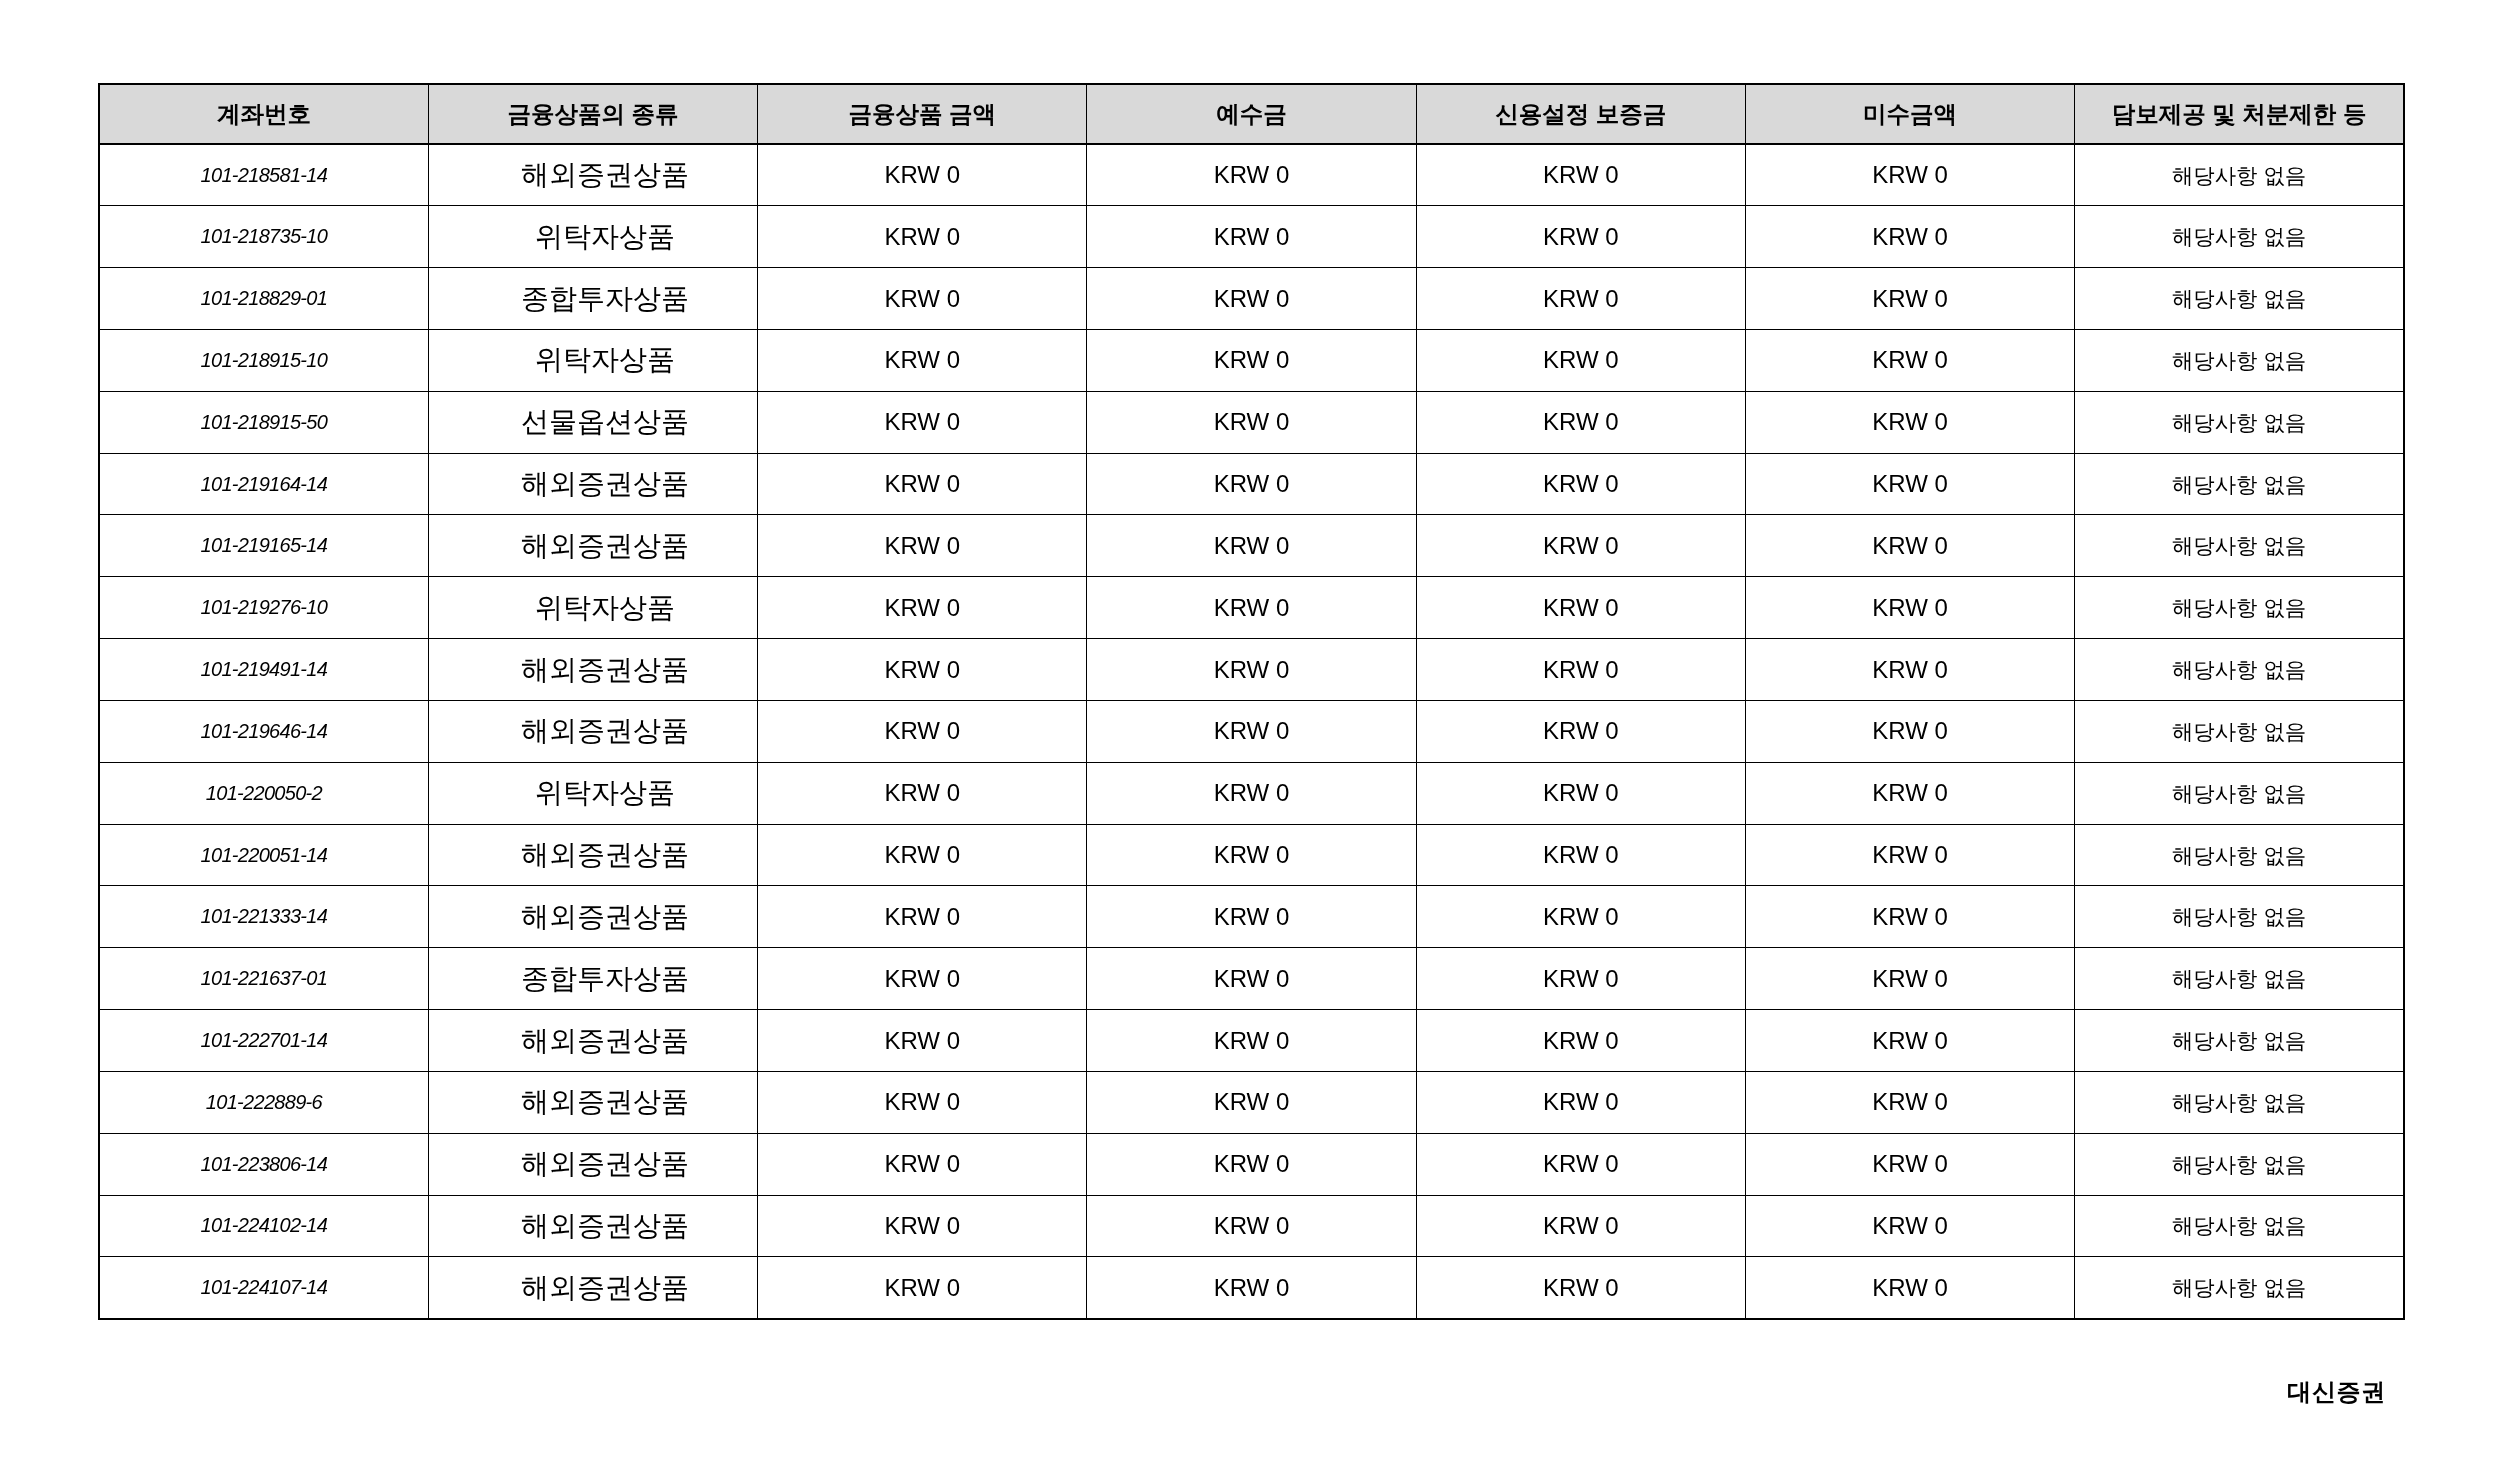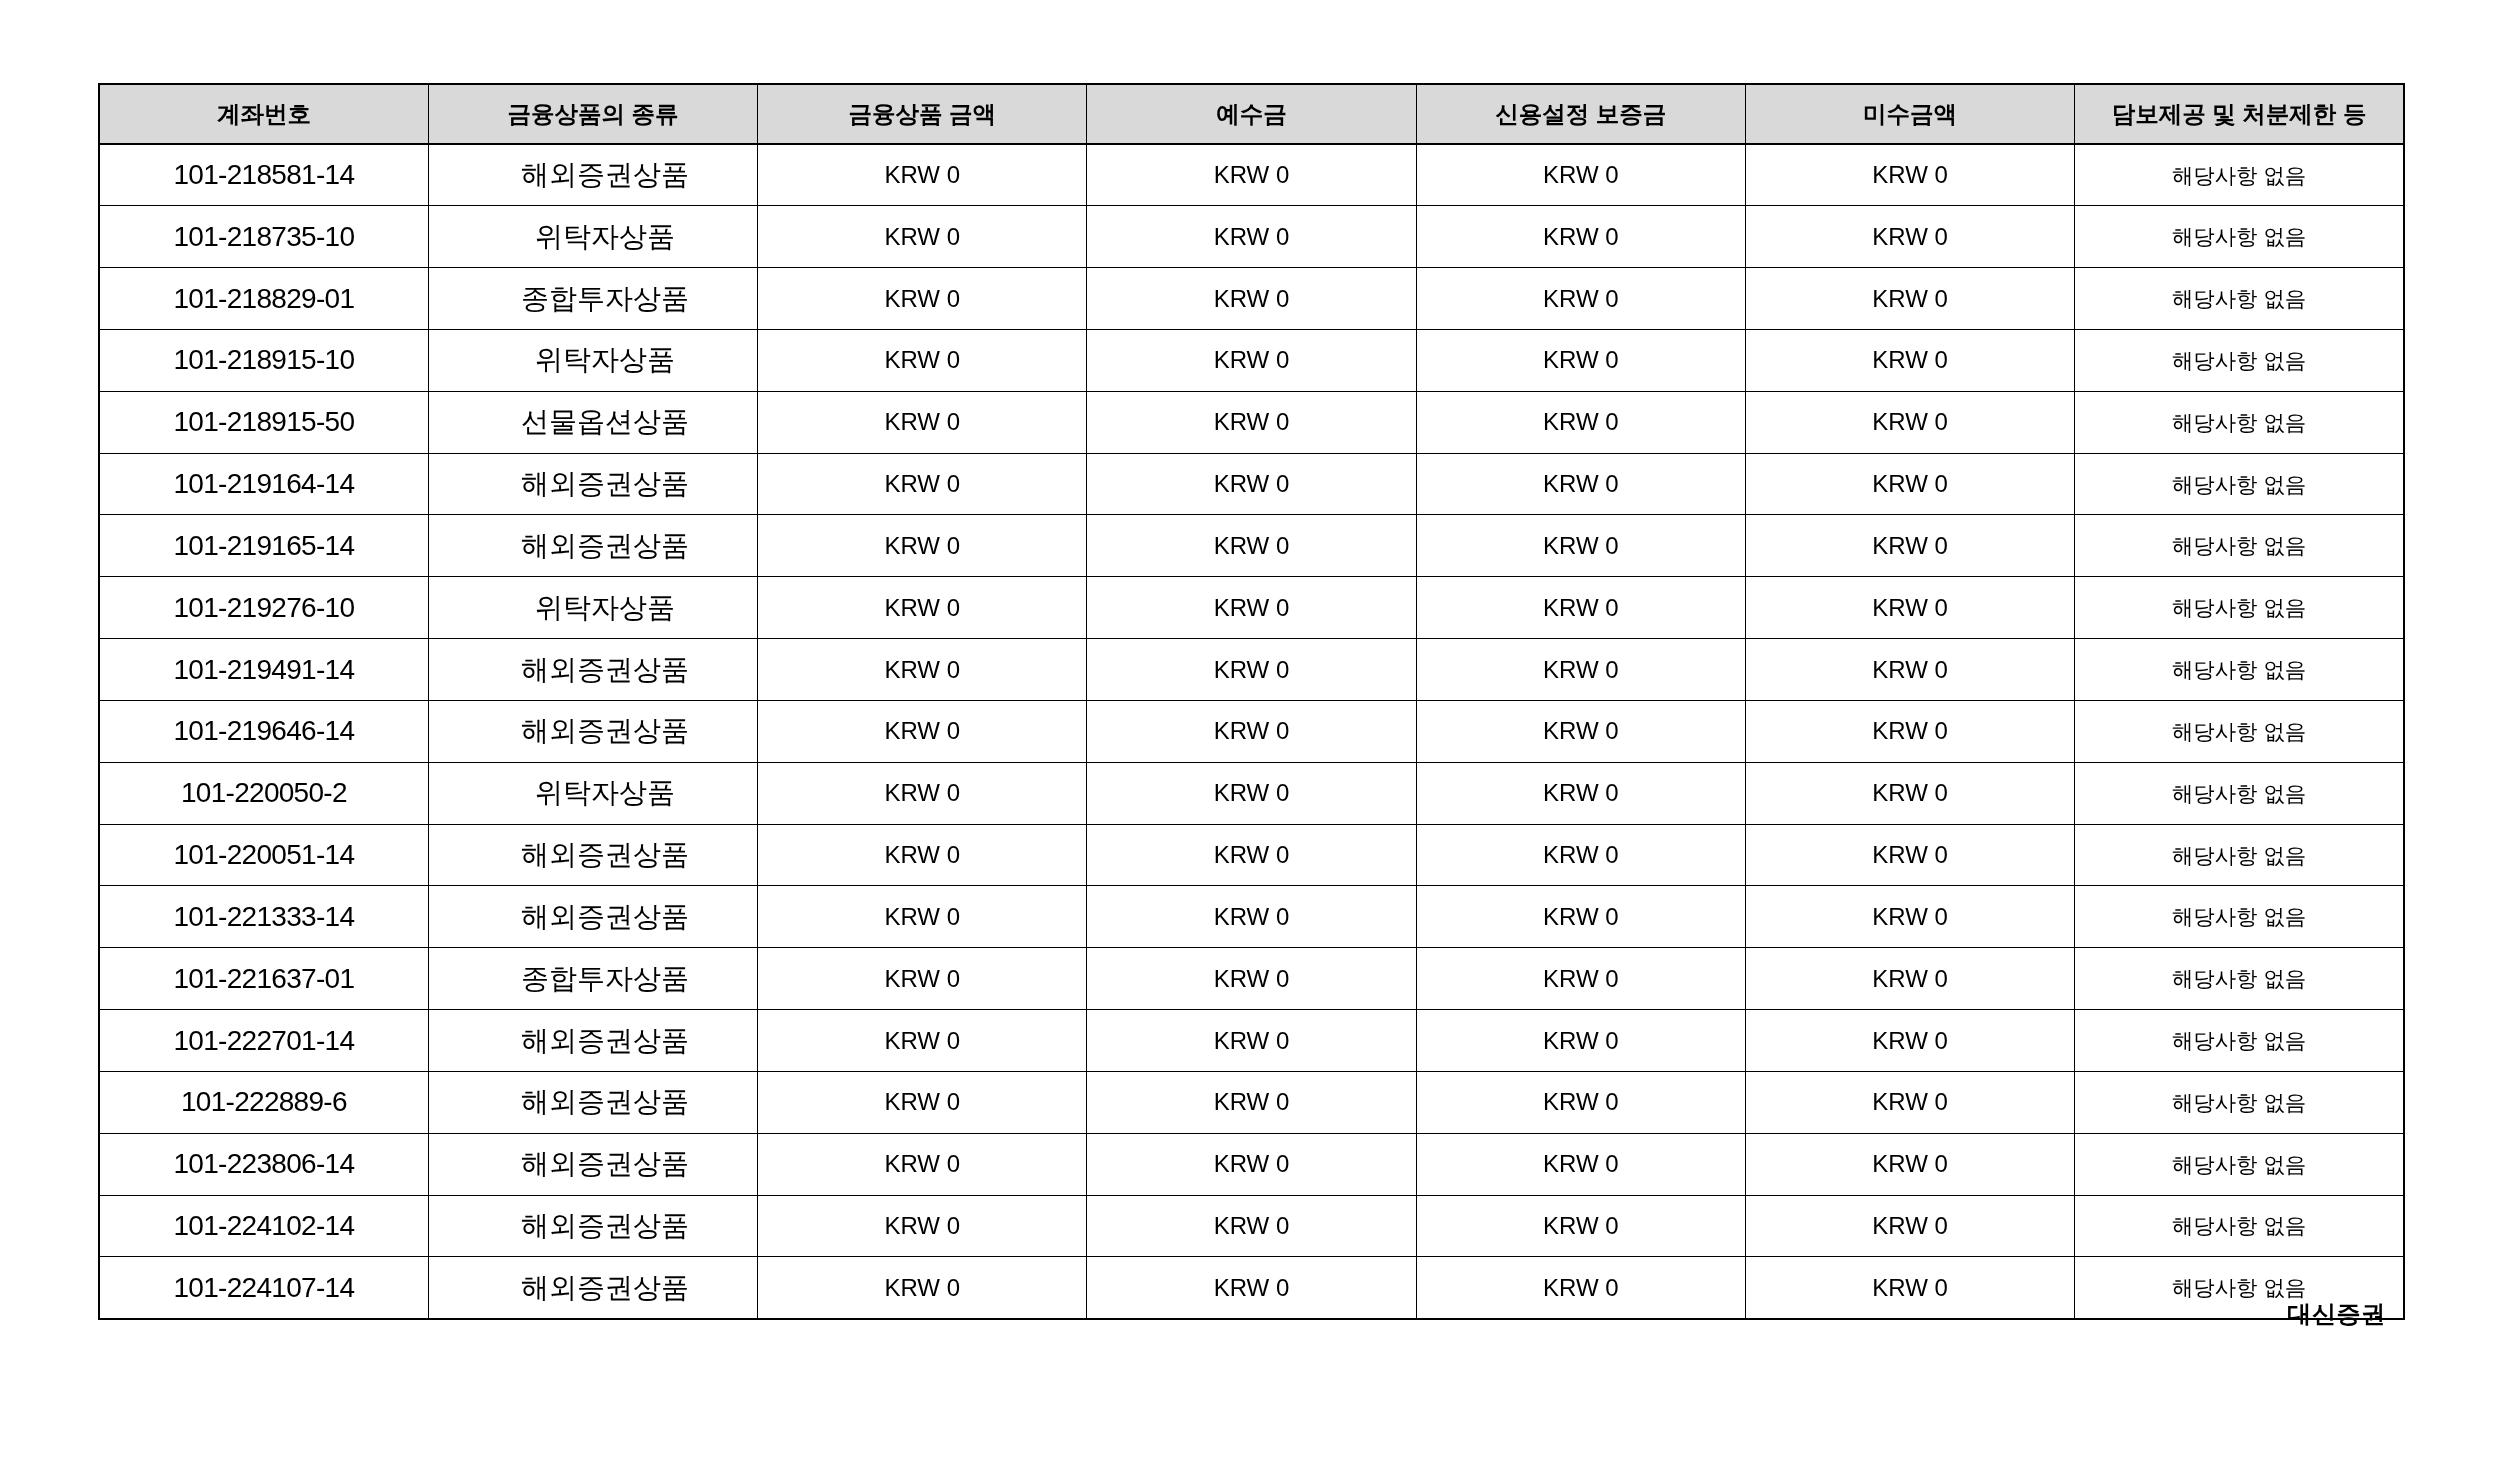--- a/index.html
+++ b/index.html
@@ -31,27 +31,27 @@
     white-space: nowrap;
   }
   table.accounts thead tr { height: 60px; }
   table.accounts tbody tr { height: 58px; }
   table.accounts th {
     background: #d9d9d9;
     font-weight: bold;
     font-size: 23.5px;
     border-bottom: 2.1px solid #000000;
   }
-  td.account-cell   { font-size: 28px; letter-spacing: -0.7px; }
+  td.account-cell   { font-size: 20px; letter-spacing: -0.7px; font-style: italic; }
   td.product-type-cell { font-size: 28px; padding-left: 24px; }
   td.amount-cell    { font-size: 24px; }
   td.collateral-cell{ font-size: 21.4px; }
   .footer-brand {
     position: absolute;
-    top: 1298px;
+    top: 1376px;
     right: 114px;
     font-size: 24px;
     font-weight: bold;
     letter-spacing: 0.7px;
   }
 </style>
 </head>
 <body>
 
 <div class="page">

